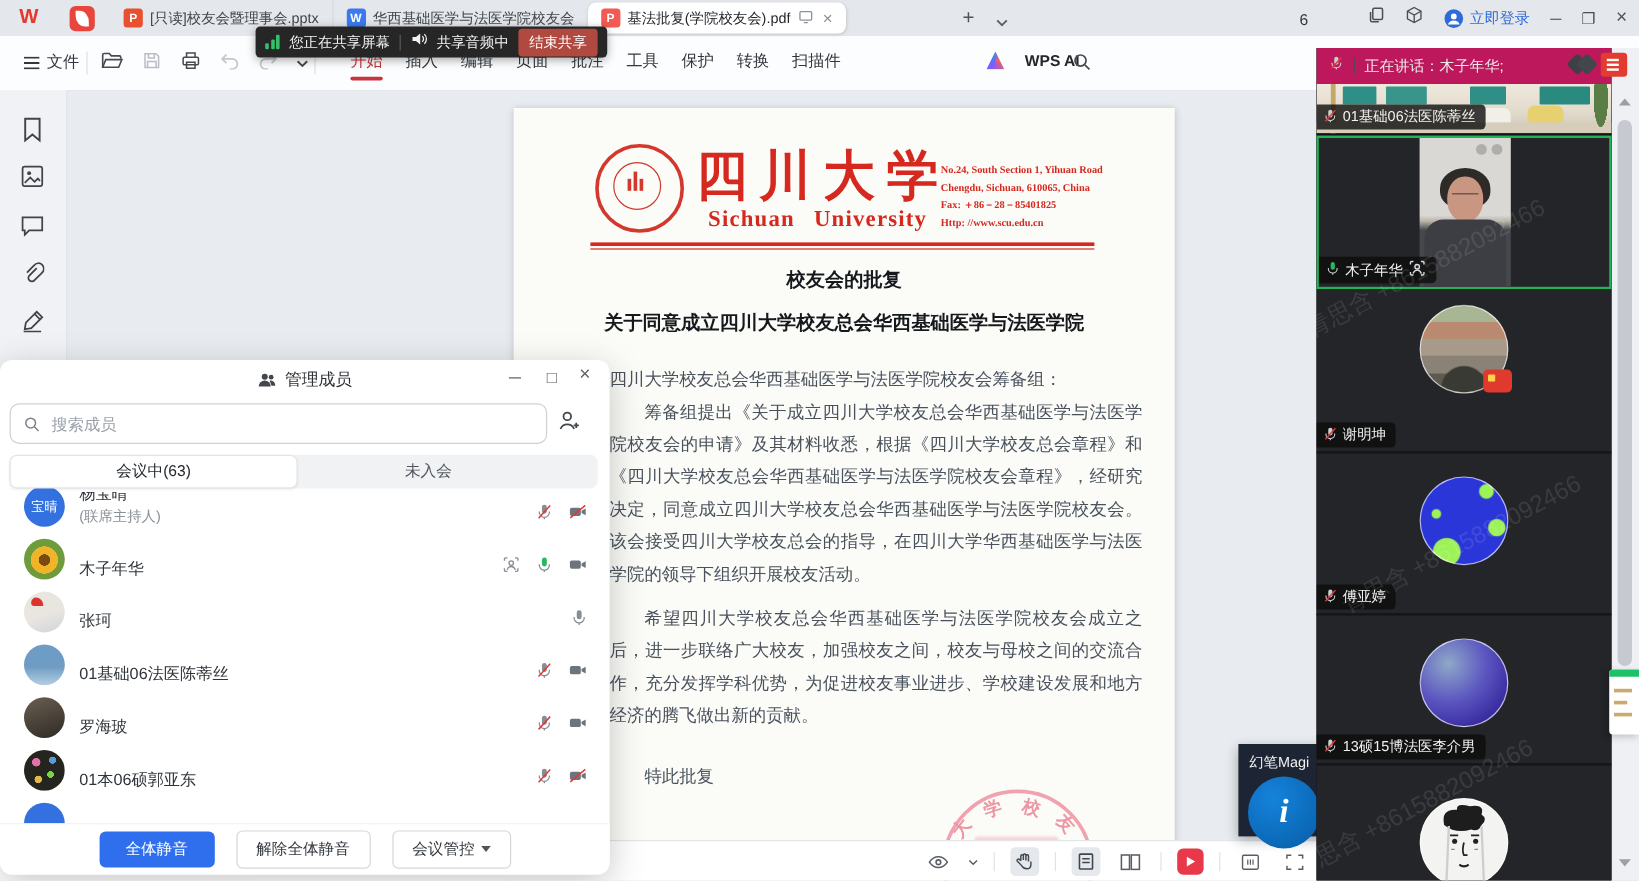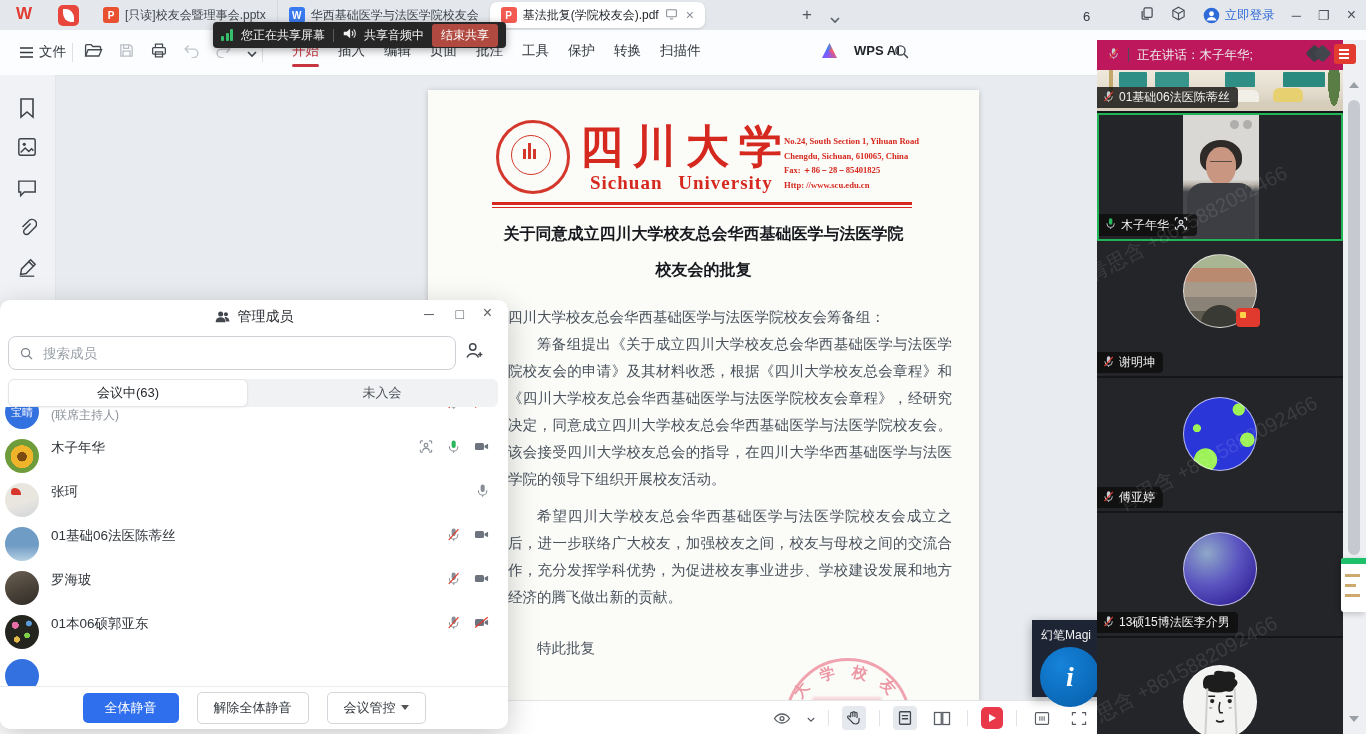--- a/index.html
+++ b/index.html
@@ -91,23 +91,23 @@
   .dlg-title svg{vertical-align:-2px;margin-right:4px}
   .dlg-ctl{position:absolute;top:7px;color:#5a6066;font-size:14px;line-height:1}
   .searchbox{position:absolute;left:8px;top:36px;width:448px;height:34px;border:1px solid #cdd1d6;border-radius:8px;
     display:flex;align-items:center;gap:7px;padding:0 10px;box-sizing:border-box}
   .searchbox input{border:none;outline:none;flex:1;font-size:13.5px;color:#333;background:transparent;font-family:Liberation Sans, sans-serif}
   .searchbox input::placeholder{color:#9aa0a8}
   .addbtn{position:absolute;left:464px;top:40px}
   .seg{position:absolute;left:8px;top:79px;width:490px;height:28px;background:#f1f2f4;border-radius:6px}
   .seg .opt{position:absolute;top:0;height:28px;display:flex;align-items:center;justify-content:center;font-size:13px;color:#50555c}
   .seg .opt.on{left:0;width:240px;background:#fff;border:1px solid #e3e6e9;border-radius:6px;box-sizing:border-box;color:#24282d;box-shadow:0 1px 2px rgba(0,0,0,.06)}
-  .seg .opt.off{left:249px;width:250px}
+  .seg .opt.off{left:224px;width:250px}
   .mlist{position:absolute;left:0;top:107px;width:100%;height:279px;overflow:hidden}
-  .mrow{position:relative;height:44px;display:flex;align-items:flex-start;padding:0 18px 0 5px}
+  .mrow{position:relative;height:44px;display:flex;align-items:flex-end;padding:0 18px 0 20px}
   .mrow:first-child{margin-top:-12px}
   .avatar{width:34px;height:34px;border-radius:50%;flex:0 0 auto;display:flex;align-items:center;justify-content:center;
     color:#fff;font-size:11px;overflow:hidden}
   .av-blue,.av-bluepart{background:#3370e0}
   .av-sunflower{background:radial-gradient(circle at 50% 52%,#7a4a12 0 19%,#f0b42a 20% 46%,#6f9c3a 47% 100%)}
   .av-santa{background:linear-gradient(160deg,#e9e6e0 0 55%,#cfd4d8 100%);position:relative}
   .av-santa::after{content:"";position:absolute;left:6px;top:5px;width:10px;height:7px;background:#d8362c;border-radius:4px 6px 0 2px}
   .av-sky{background:linear-gradient(180deg,#6f9cc4 0 55%,#b5cfe2 100%)}
   .av-dark{background:linear-gradient(160deg,#6b5f52,#2e2a24)}
   .av-floral{background:radial-gradient(circle at 30% 30%,#e570a8 0 10%,transparent 11%),radial-gradient(circle at 65% 60%,#7fd14a 0 9%,transparent 10%),radial-gradient(circle at 70% 25%,#5a9ad8 0 8%,transparent 9%),radial-gradient(circle at 35% 72%,#e5b84a 0 9%,transparent 10%),#23251e}
@@ -339,22 +339,22 @@
     <div class="uni-cn">四川大学</div>
     <div class="uni-en">Sichuan  University</div>
     <div class="addr">
       <div>No.24, South Section 1, Yihuan Road</div>
       <div>Chengdu, Sichuan, 610065, China</div>
       <div>Fax: ＋86－28－85401825</div>
       <div>Http: //www.scu.edu.cn</div>
     </div>
     <div class="redrule"></div>
     <div class="doc-title">
+      <div>校友会的批复</div>
       <div>关于同意成立四川大学校友总会华西基础医学与法医学院</div>
-      <div>校友会的批复</div>
     </div>
     <div class="docbody">
       <p>四川大学校友总会华西基础医学与法医学院校友会筹备组：</p>
       <p class="ind">筹备组提出《关于成立四川大学校友总会华西基础医学与法医学院校友会的申请》及其材料收悉，根据《四川大学校友总会章程》和《四川大学校友总会华西基础医学与法医学院校友会章程》，经研究决定，同意成立四川大学校友总会华西基础医学与法医学院校友会。该会接受四川大学校友总会的指导，在四川大学华西基础医学与法医学院的领导下组织开展校友活动。</p>
       <p class="ind gap">希望四川大学校友总会华西基础医学与法医学院校友会成立之后，进一步联络广大校友，加强校友之间，校友与母校之间的交流合作，充分发挥学科优势，为促进校友事业进步、学校建设发展和地方经济的腾飞做出新的贡献。</p>
       <p class="closing">特此批复</p>
     </div>
     <div class="seal2" id="seal2">
         <div class="smudge"></div>
         <span style="left: 6px; top: 20px; transform: rotate(-52deg);">大</span>

